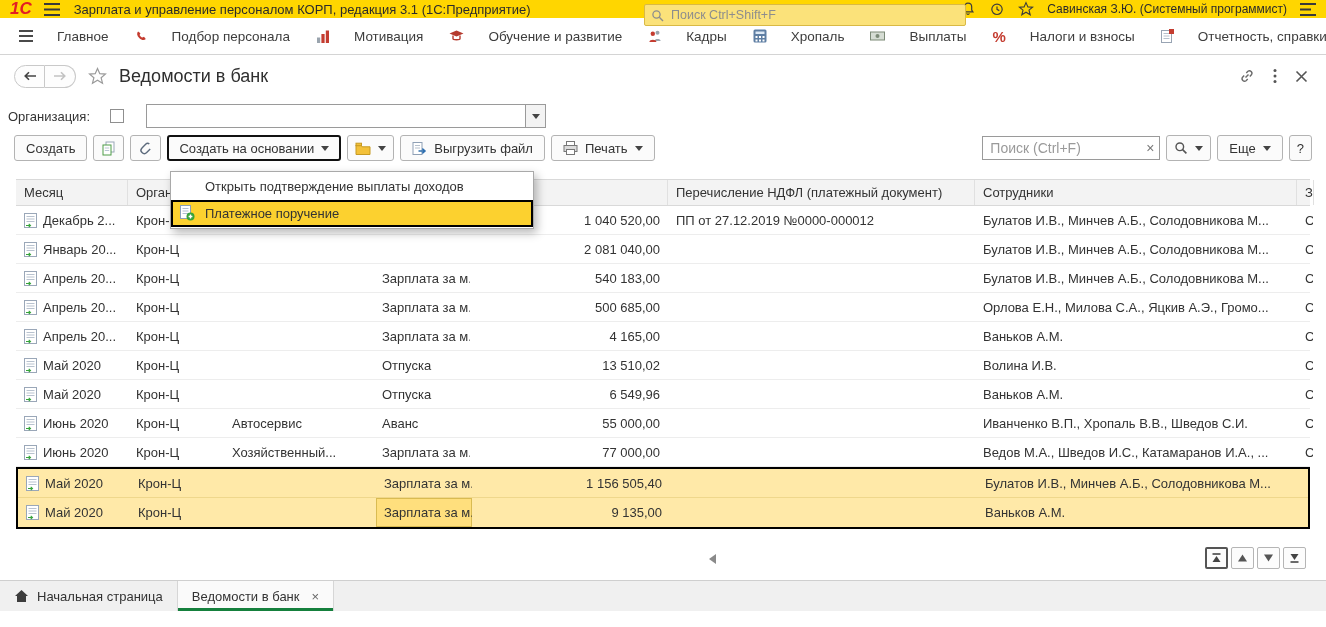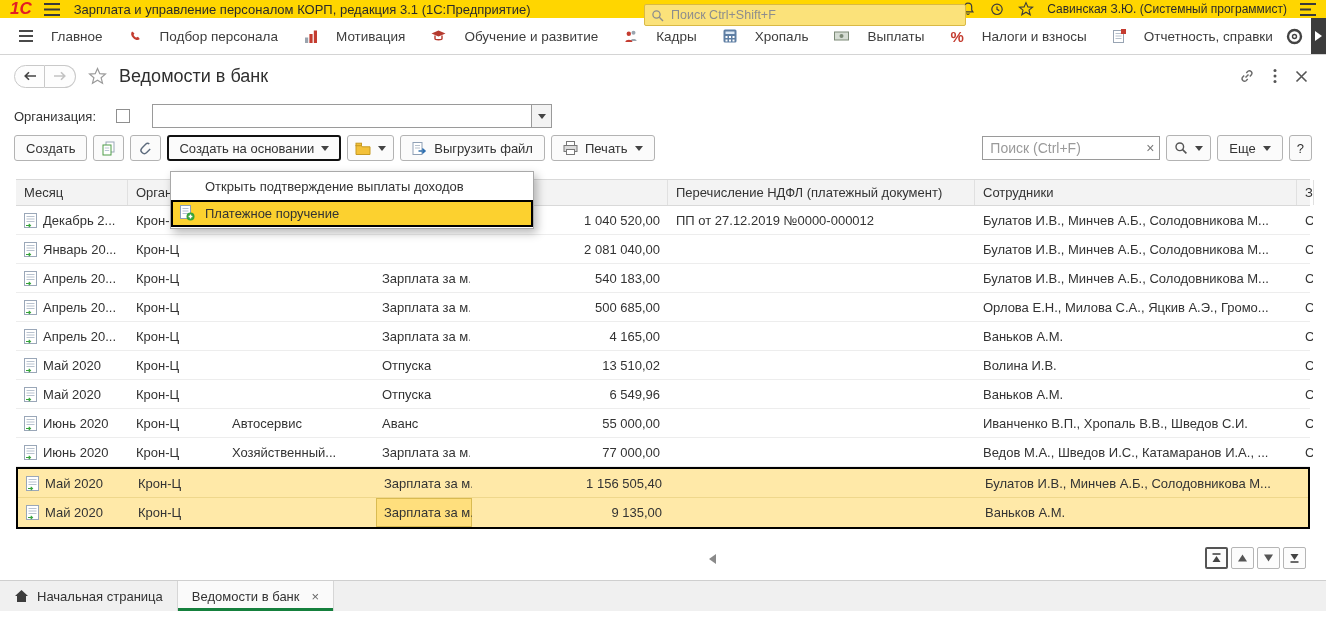--- a/index.html
+++ b/index.html
@@ -16,37 +16,37 @@
   .icon-btn { display:flex; align-items:center; justify-content:center; cursor:pointer; }
   .topbar-title { margin-left:14px; color:#2b2b2b; }
   .topbar-search { position:absolute; left:644px; top:4px; width:322px; height:22px; background:#fbe27a; border:1px solid #d9b945; border-radius:2px; display:flex; align-items:center; padding:0 6px; gap:5px; }
   .topbar-search input { flex:1; border:none; outline:none; background:transparent; font-size:12.5px; color:#555; font-family:inherit; }
   .topbar-search input::placeholder { color:#8d8d8d; }
   .topbar-right { margin-left:auto; display:flex; align-items:center; gap:13px; }
   .user { font-size:12px; color:#2b2b2b; }
 
   
   .ribbon { height:37px; background:#fff; border-bottom:1px solid #d4d4d4; display:flex; align-items:center; padding-left:6px; }
-  .ribbon-item { display:flex; align-items:center; gap:18px; padding:0 13px; height:100%; cursor:pointer; color:#3d3d3d; font-size:13.5px; white-space:nowrap; }
+  .ribbon-item { display:flex; align-items:center; gap:24px; padding:0 13px; height:100%; cursor:pointer; color:#3d3d3d; font-size:13.5px; white-space:nowrap; }
   .ribbon-right { margin-left:auto; display:flex; align-items:center; height:100%; gap:8px; }
   .panel-strip { width:16px; height:100%; background:#3c3c3c; display:flex; align-items:center; justify-content:center; cursor:pointer; }
   .tri-right-w { width:0; height:0; border:5px solid transparent; border-left:7px solid #fff; margin-left:4px; }
   .pct { color:#c43c30; font-weight:700; font-size:15px; line-height:1; }
 
   
   .navrow { height:42px; display:flex; align-items:center; padding:0 14px; }
   .nav-btn { width:31px; height:23px; border:1px solid #c9c9c9; background:#fdfdfd; display:flex; align-items:center; justify-content:center; cursor:pointer; }
   .nav-btn.back { border-radius:12px 0 0 12px; }
   .nav-btn.fwd { border-radius:0 12px 12px 0; border-left:none; }
   .page-star { margin:0 8px 0 12px; cursor:pointer; }
   .page-title { font-size:18px; color:#2f2f2f; margin-left:4px; }
   .nav-right { margin-left:auto; display:flex; align-items:center; gap:18px; padding-right:4px; }
 
   
-  .filterrow { height:38px; display:flex; align-items:center; padding:0 14px; gap:20px; }
+  .filterrow { height:38px; display:flex; align-items:center; padding:0 8px; gap:20px; }
   .checkbox { width:14px; height:14px; border:1px solid #8f8f8f; background:#fff; cursor:pointer; }
   .combo { display:flex; height:24px; margin-left:2px; }
   .combo input { width:380px; border:1px solid #9a9a9a; padding:0 6px; outline:none; font-family:inherit; font-size:13px; }
   .combo-btn { width:20px; border:1px solid #9a9a9a; border-left:none; background:#f3f3f3; display:flex; align-items:center; justify-content:center; cursor:pointer; }
   .caret { width:0; height:0; border:4px solid transparent; border-top:5px solid #444; margin-top:5px; }
 
   
   .toolbar { height:44px; display:flex; align-items:flex-start; padding:0 14px; gap:6px; position:relative; }
   .tbtn { height:26px; border:1px solid #b3b3b3; border-radius:3px; background:#fbfbfb; display:inline-flex; align-items:center; gap:7px; padding:0 11px; font-size:13px; color:#333; cursor:pointer; white-space:nowrap; }
   .tbtn.icon-only { padding:0 7px; }

